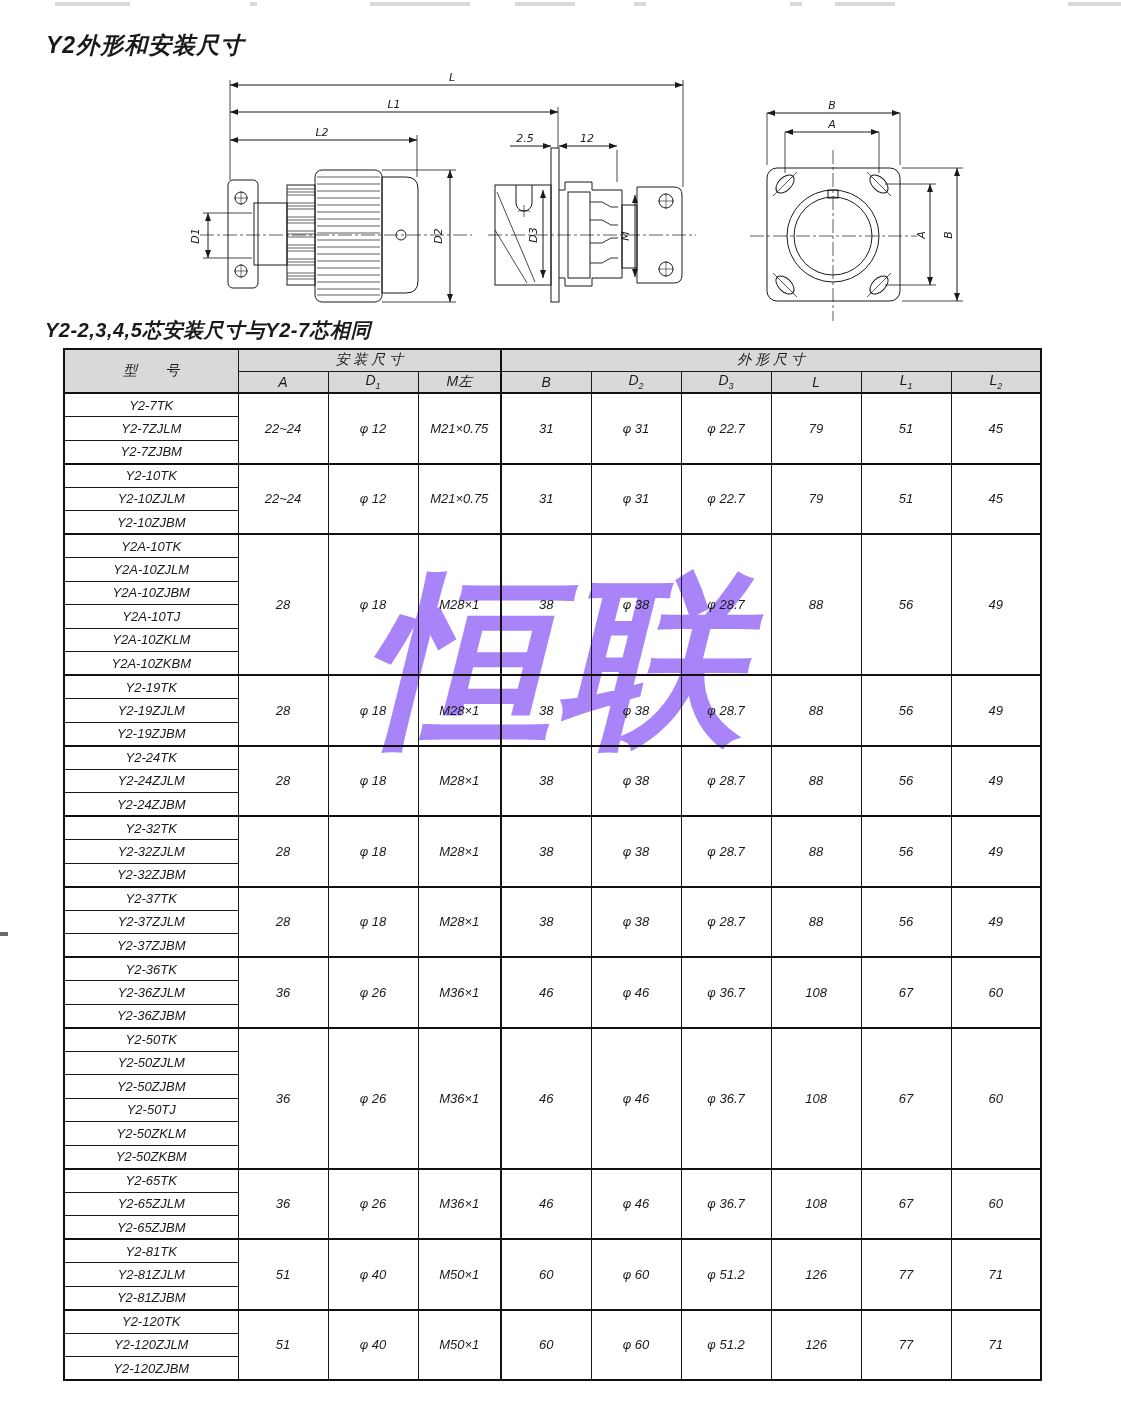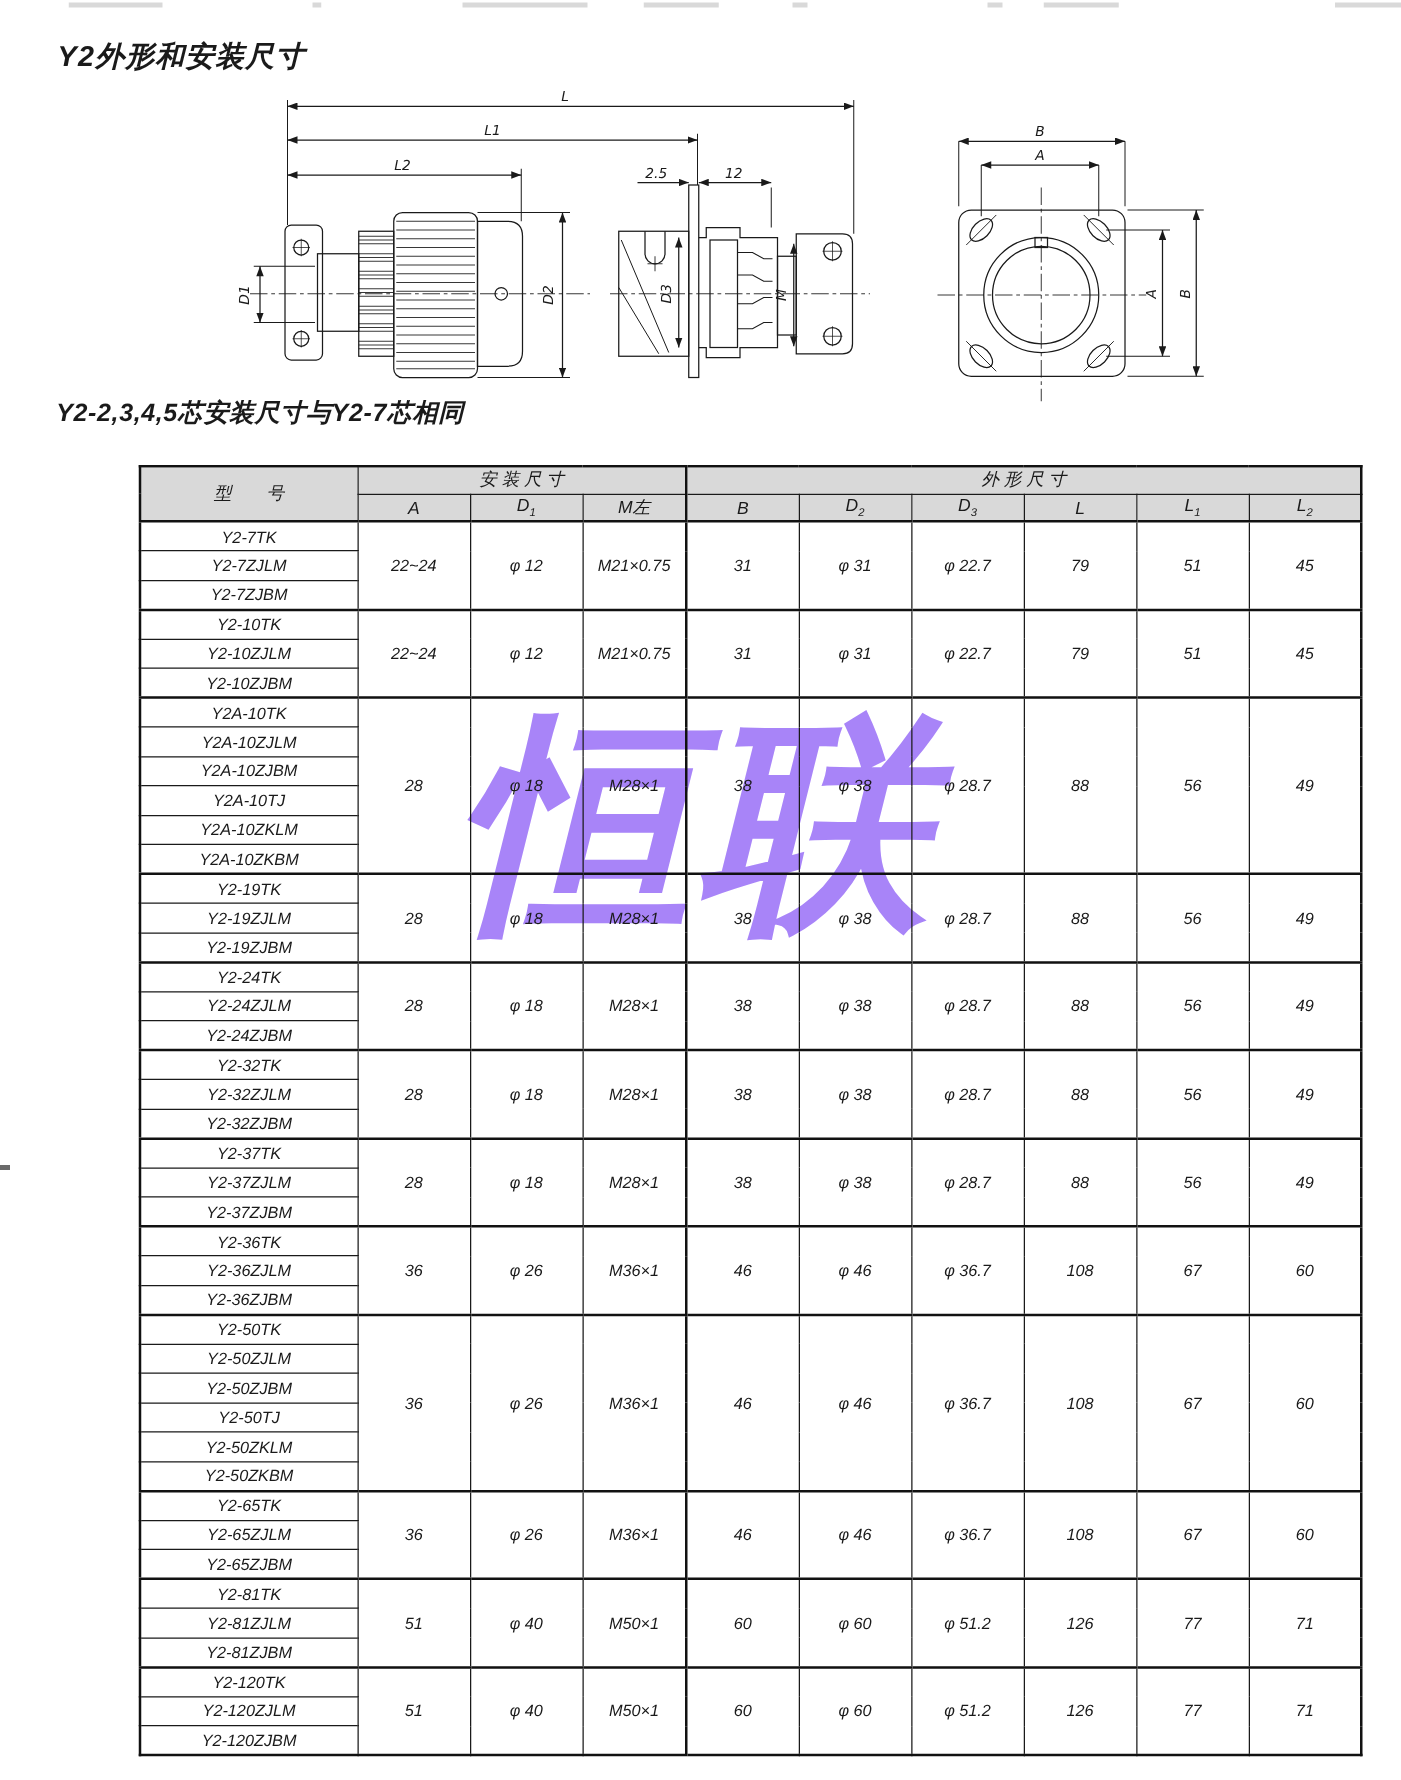--- a/index.html
+++ b/index.html
@@ -11,22 +11,22 @@
   .title{position:absolute;left:46px;top:30px;font-size:23px;font-weight:bold;letter-spacing:1px;}
   .subtitle{position:absolute;left:45px;top:317px;font-size:20px;font-weight:bold;letter-spacing:0.5px;}
   .drawing{position:absolute;left:180px;top:65px;}
   .drawing text{font-family:"DejaVu Sans","Liberation Sans",sans-serif;font-size:11px;fill:#1a1a1a;}
   
   .wm-center{position:absolute;left:366px;top:568px;font-size:186px;line-height:1;font-weight:bold;
              letter-spacing:6px;z-index:1;pointer-events:none;}
   .wm-bottom{position:absolute;left:560px;top:1334px;font-size:52px;line-height:1;font-weight:bold;
              letter-spacing:4px;white-space:nowrap;z-index:1;pointer-events:none;}
   
-  table.dims{position:absolute;left:63px;top:372px;width:977px;border-collapse:collapse;
-             table-layout:fixed;z-index:2;background:transparent;margin-left:48px;}
+  table.dims{position:absolute;left:63px;top:348px;width:977px;border-collapse:collapse;
+             table-layout:fixed;z-index:2;background:transparent;}
   table.dims th,table.dims td{border:1px solid #1a1a1a;padding:0;text-align:center;vertical-align:middle;
              font-size:13px;font-weight:normal;overflow:hidden;white-space:nowrap;}
   table.dims{border:2px solid #111;}
   table.dims thead th{background:#d9d9d9;font-size:14px;}
   table.dims thead tr{height:22px;}
   table.dims tbody tr{height:23.5px;}
   table.dims sub{font-size:9px;}
   .sep-right{border-right:2px solid #111 !important;}
   .c-model{border-right:1px solid #1a1a1a;}
   tr.group-start td{border-top:2px solid #111;}

